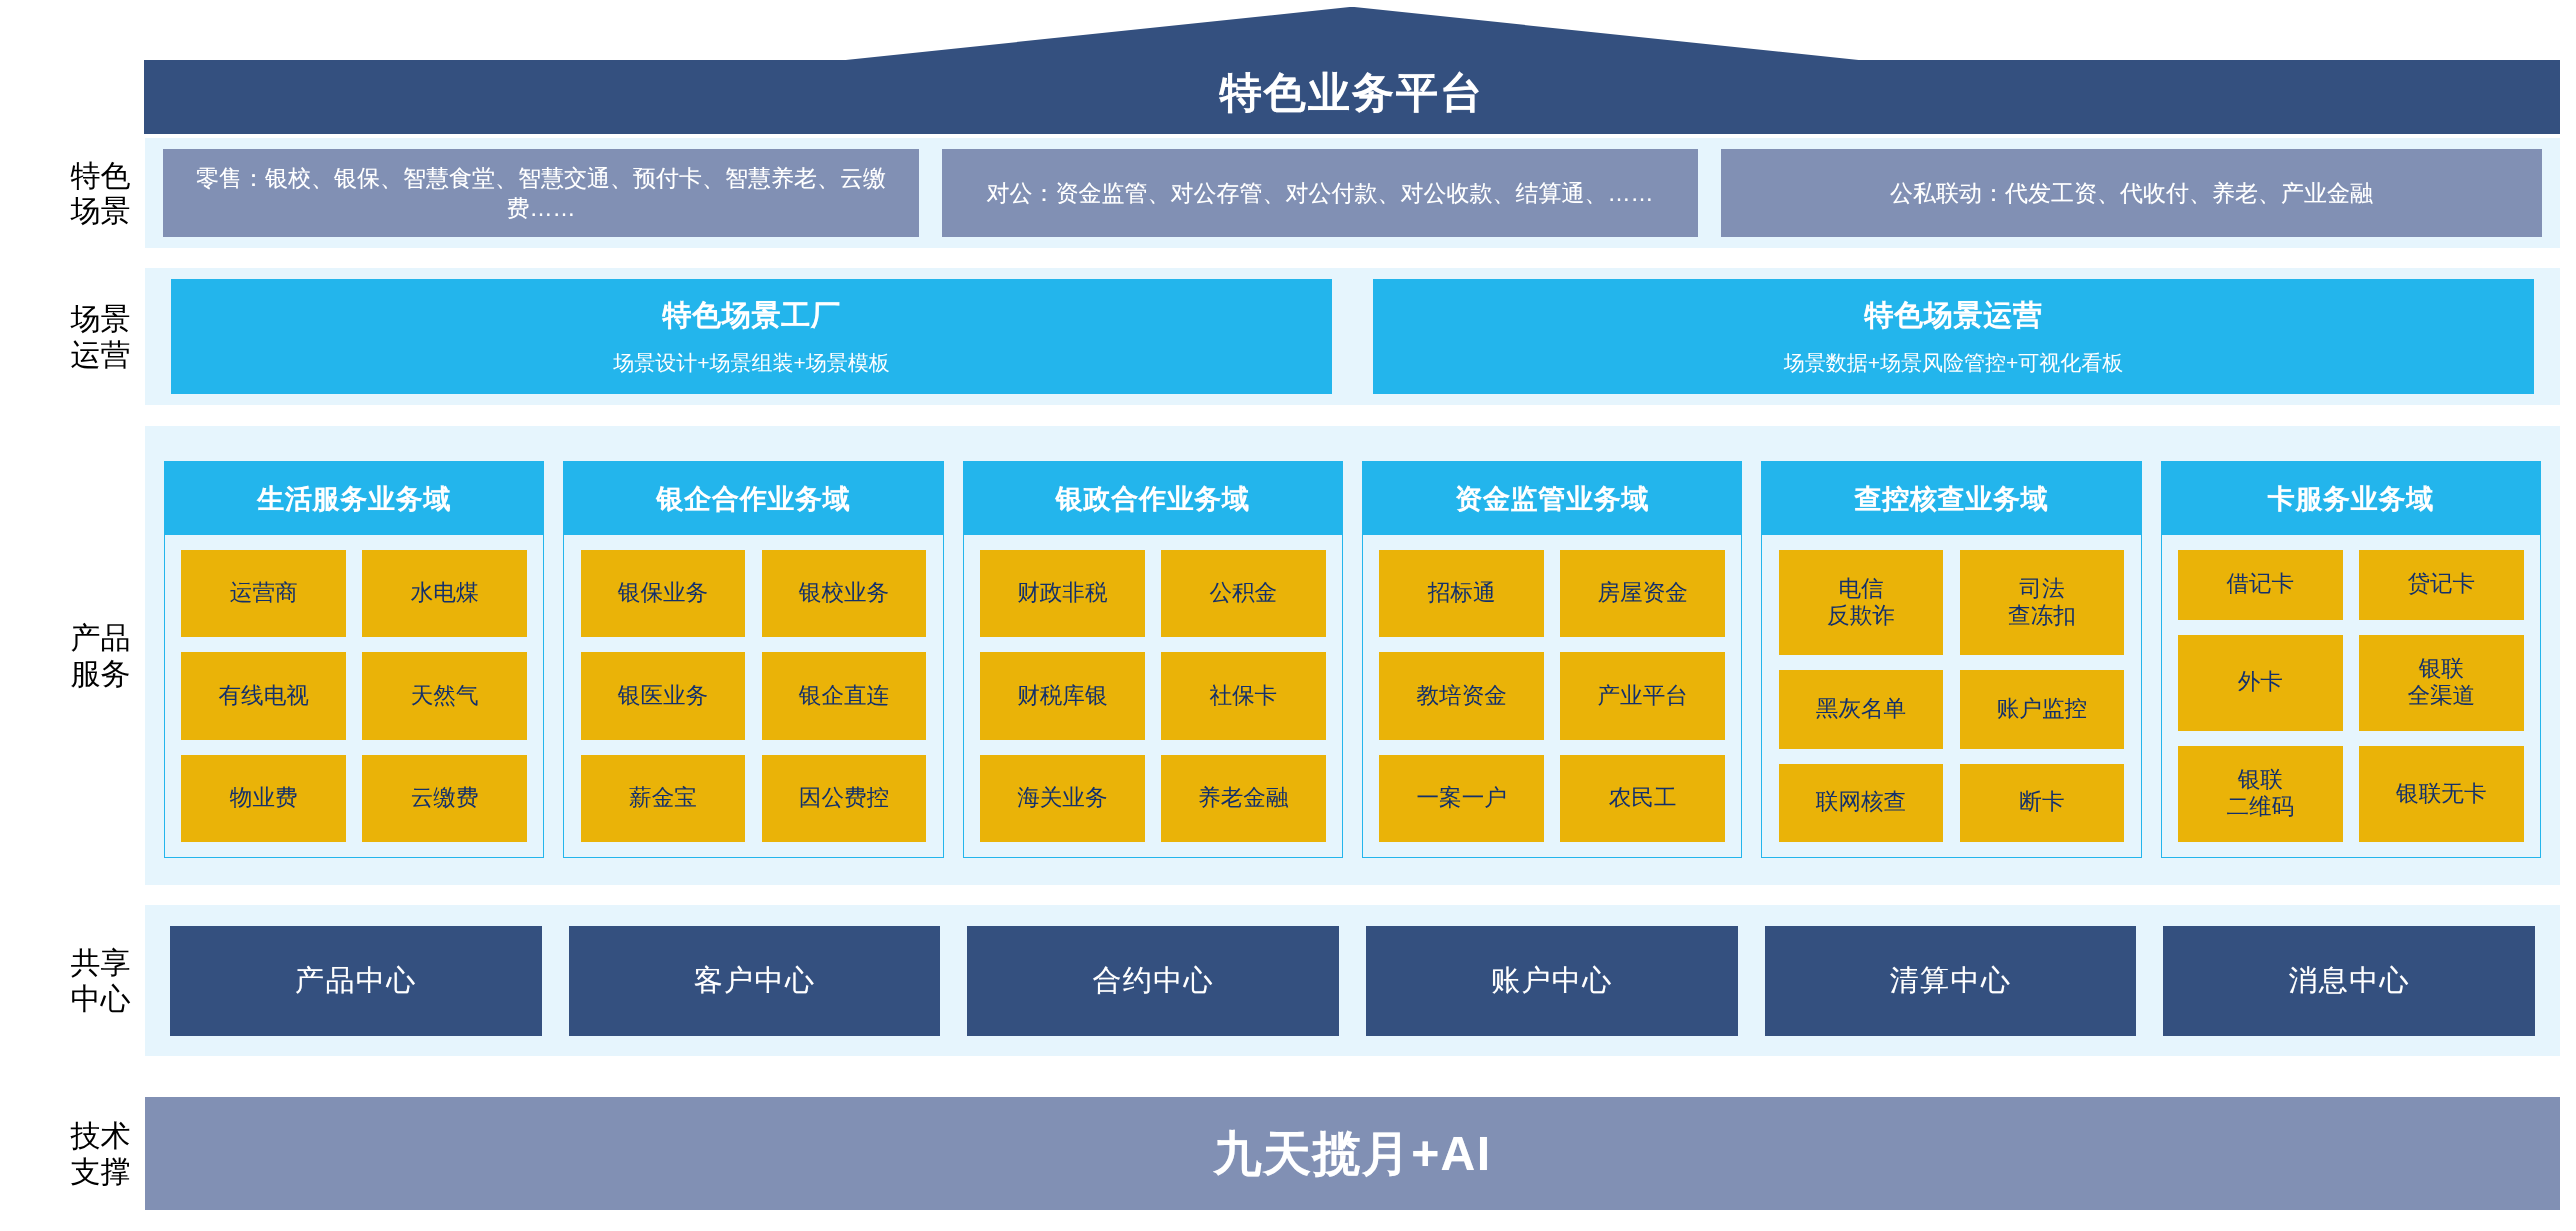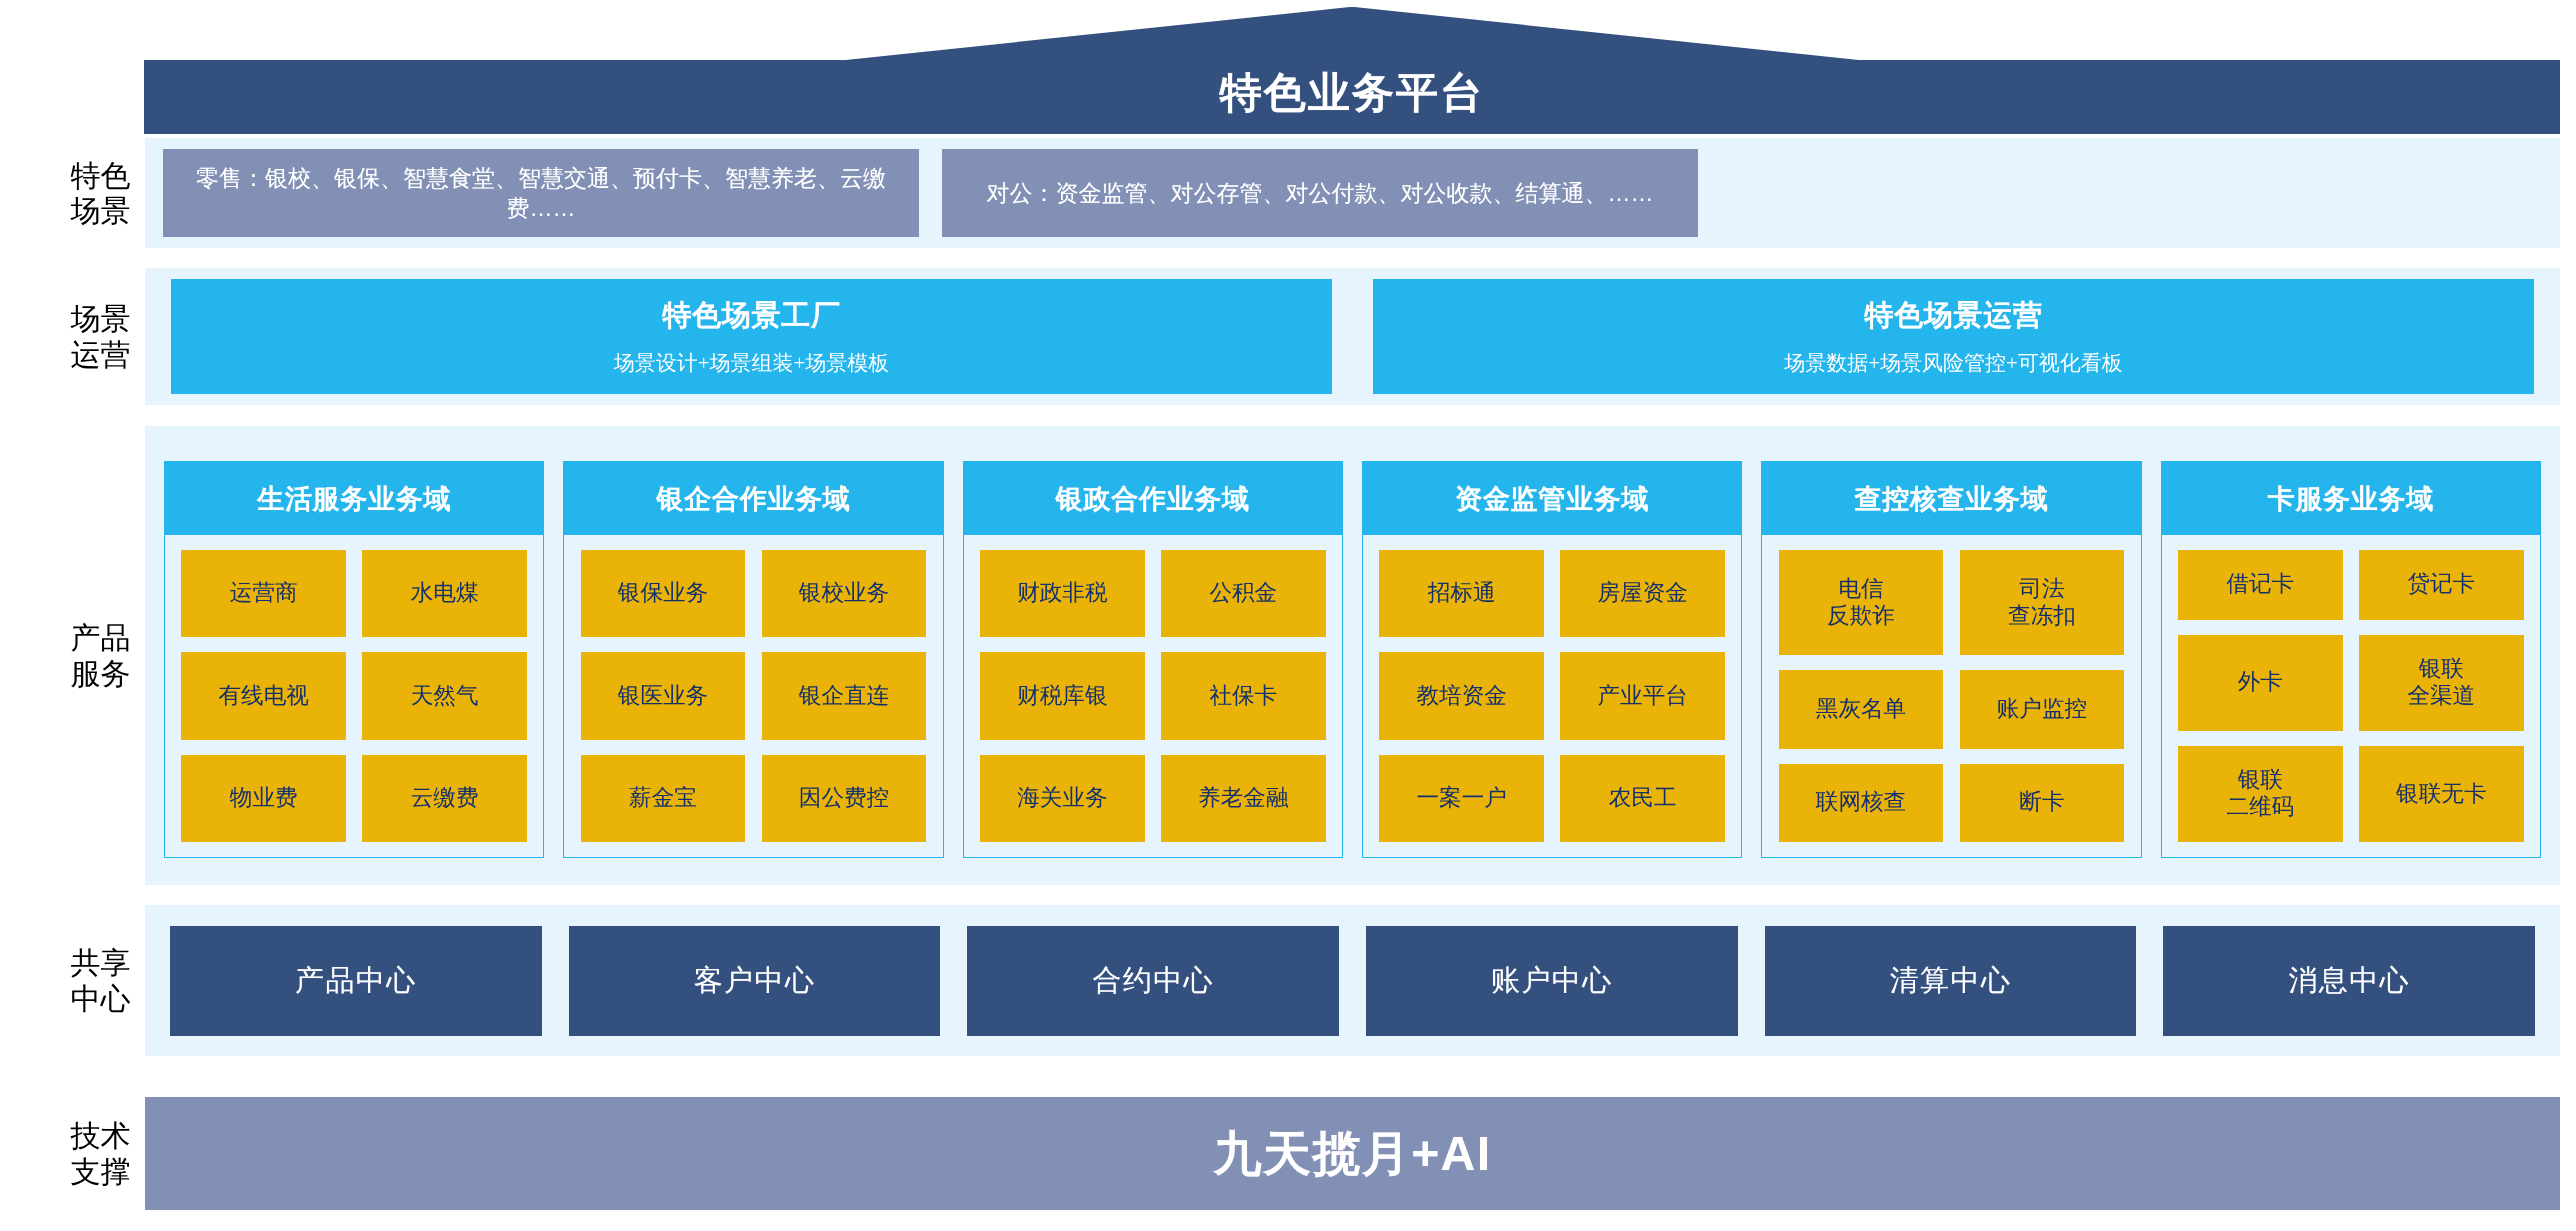--- a/index.html
+++ b/index.html
@@ -56,21 +56,21 @@
     font-size:23px; line-height:1.32; font-weight:normal;
     text-shadow:0 0 0.7px rgba(255,255,255,.45);
   }
   .scene-box.b1{ flex:0 0 756px; }
   .scene-box.b2{ flex:0 0 756px; }
   .scene-box.b3{ flex:1 1 auto; }
 
   
   #row-ops{ top:268px; height:137px; }
   .ops-inner{
-    position:absolute; inset:0; display:flex; align-items:center; gap:41px; padding:0 26px;font-family:Liberation Serif, serif;
+    position:absolute; inset:0; display:flex; align-items:center; gap:41px; padding:0 26px;
   }
   .ops-box{
     flex:1 1 0; height:115px; background:#23b5ec; color:#fff;
     display:flex; flex-direction:column; align-items:center; justify-content:center;
   }
   .ops-title{ font-size:29px; font-weight:bold; letter-spacing:0.7px; text-shadow:0 0 0.7px rgba(255,255,255,.5); }
   .ops-sub{ font-size:21px; margin-top:13.7px; font-weight:normal; }
 
   
   #row-products{ top:426px; height:459px; }
@@ -155,20 +155,21 @@
   </div>
   <div class="rowlabel" id="label-tech">
     <span>技术</span>
     <span>支撑</span>
   </div>
 
   <div class="band" id="row-scene">
     <div class="scene-inner">
       <div class="scene-box b1">零售：银校、银保、智慧食堂、智慧交通、预付卡、智慧养老、云缴费……</div>
       <div class="scene-box b2">对公：资金监管、对公存管、对公付款、对公收款、结算通、……</div>
+      <div class="scene-box b3">公私联动：代发工资、代收付、养老、产业金融</div>
     </div>
   </div>
 
   <div class="band" id="row-ops">
     <div class="ops-inner">
       <div class="ops-box">
         <div class="ops-title">特色场景工厂</div>
         <div class="ops-sub">场景设计+场景组装+场景模板</div>
       </div>
       <div class="ops-box">

